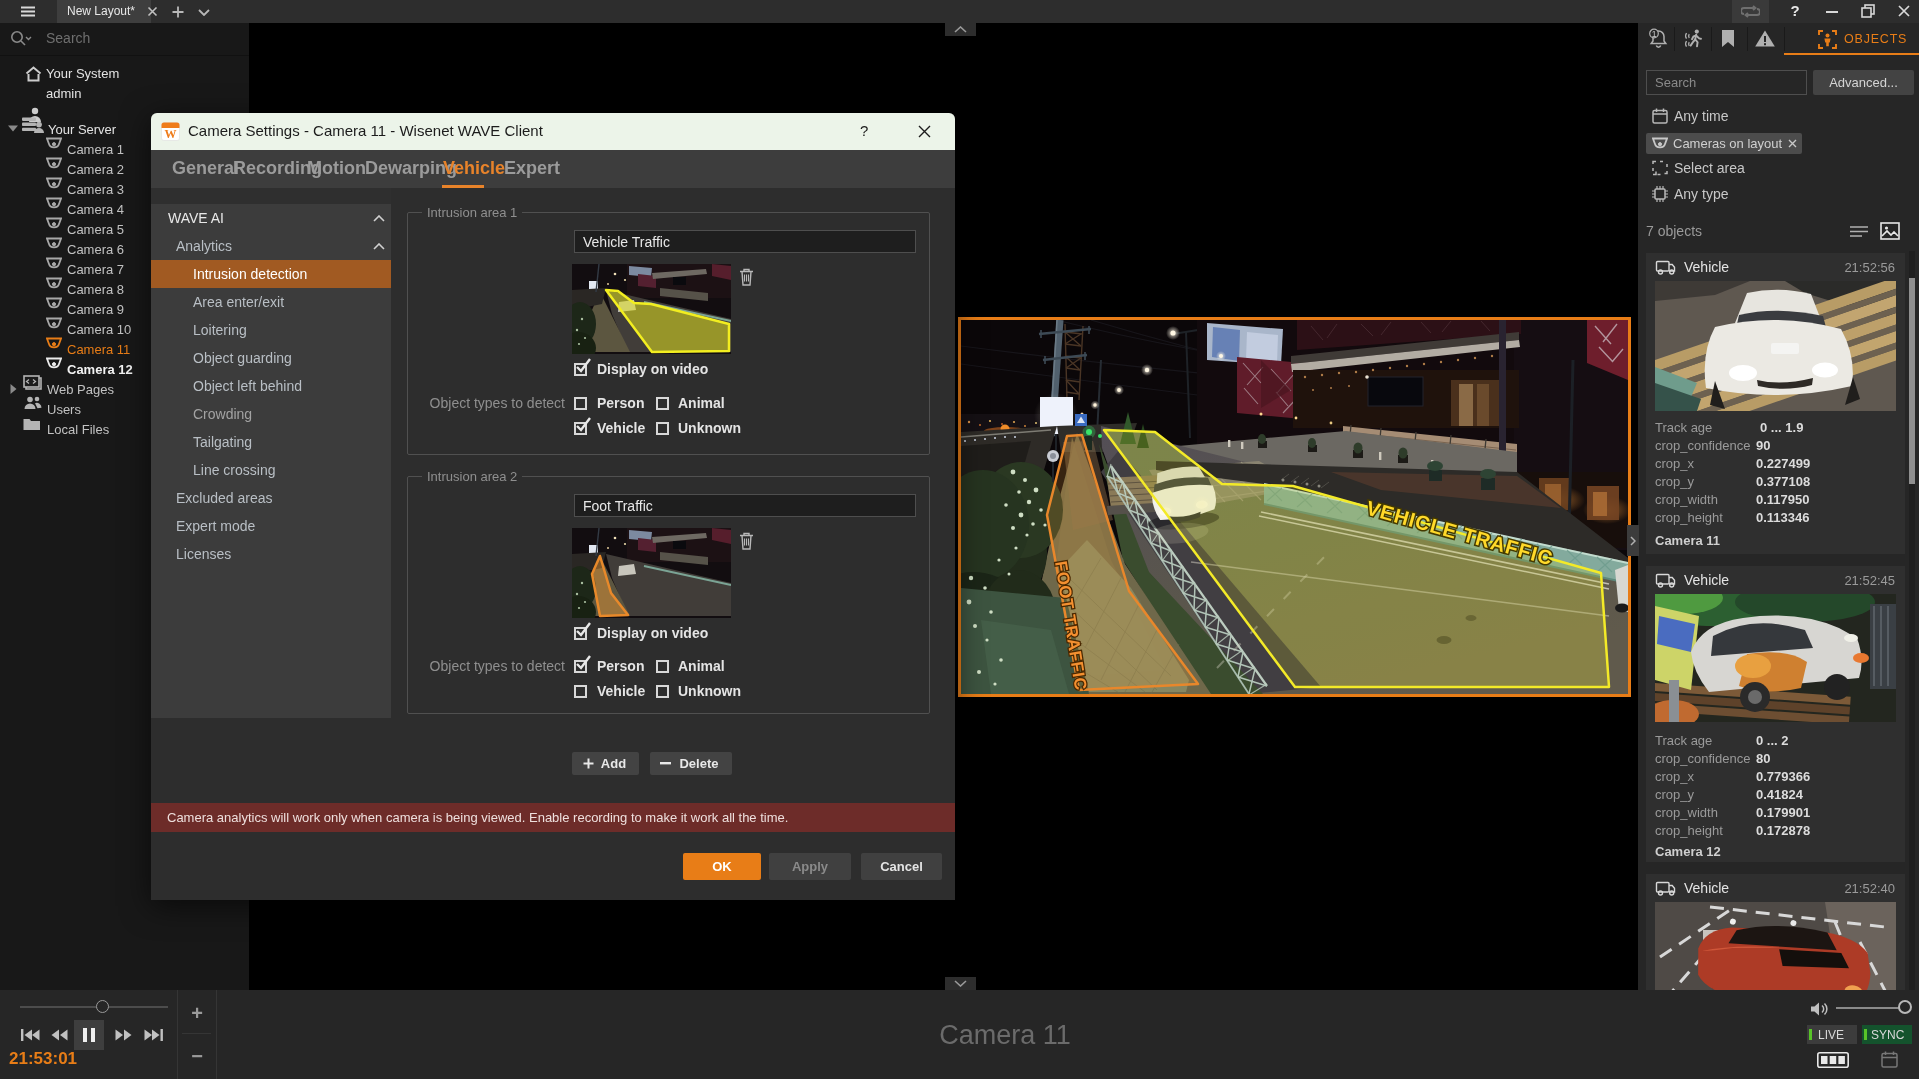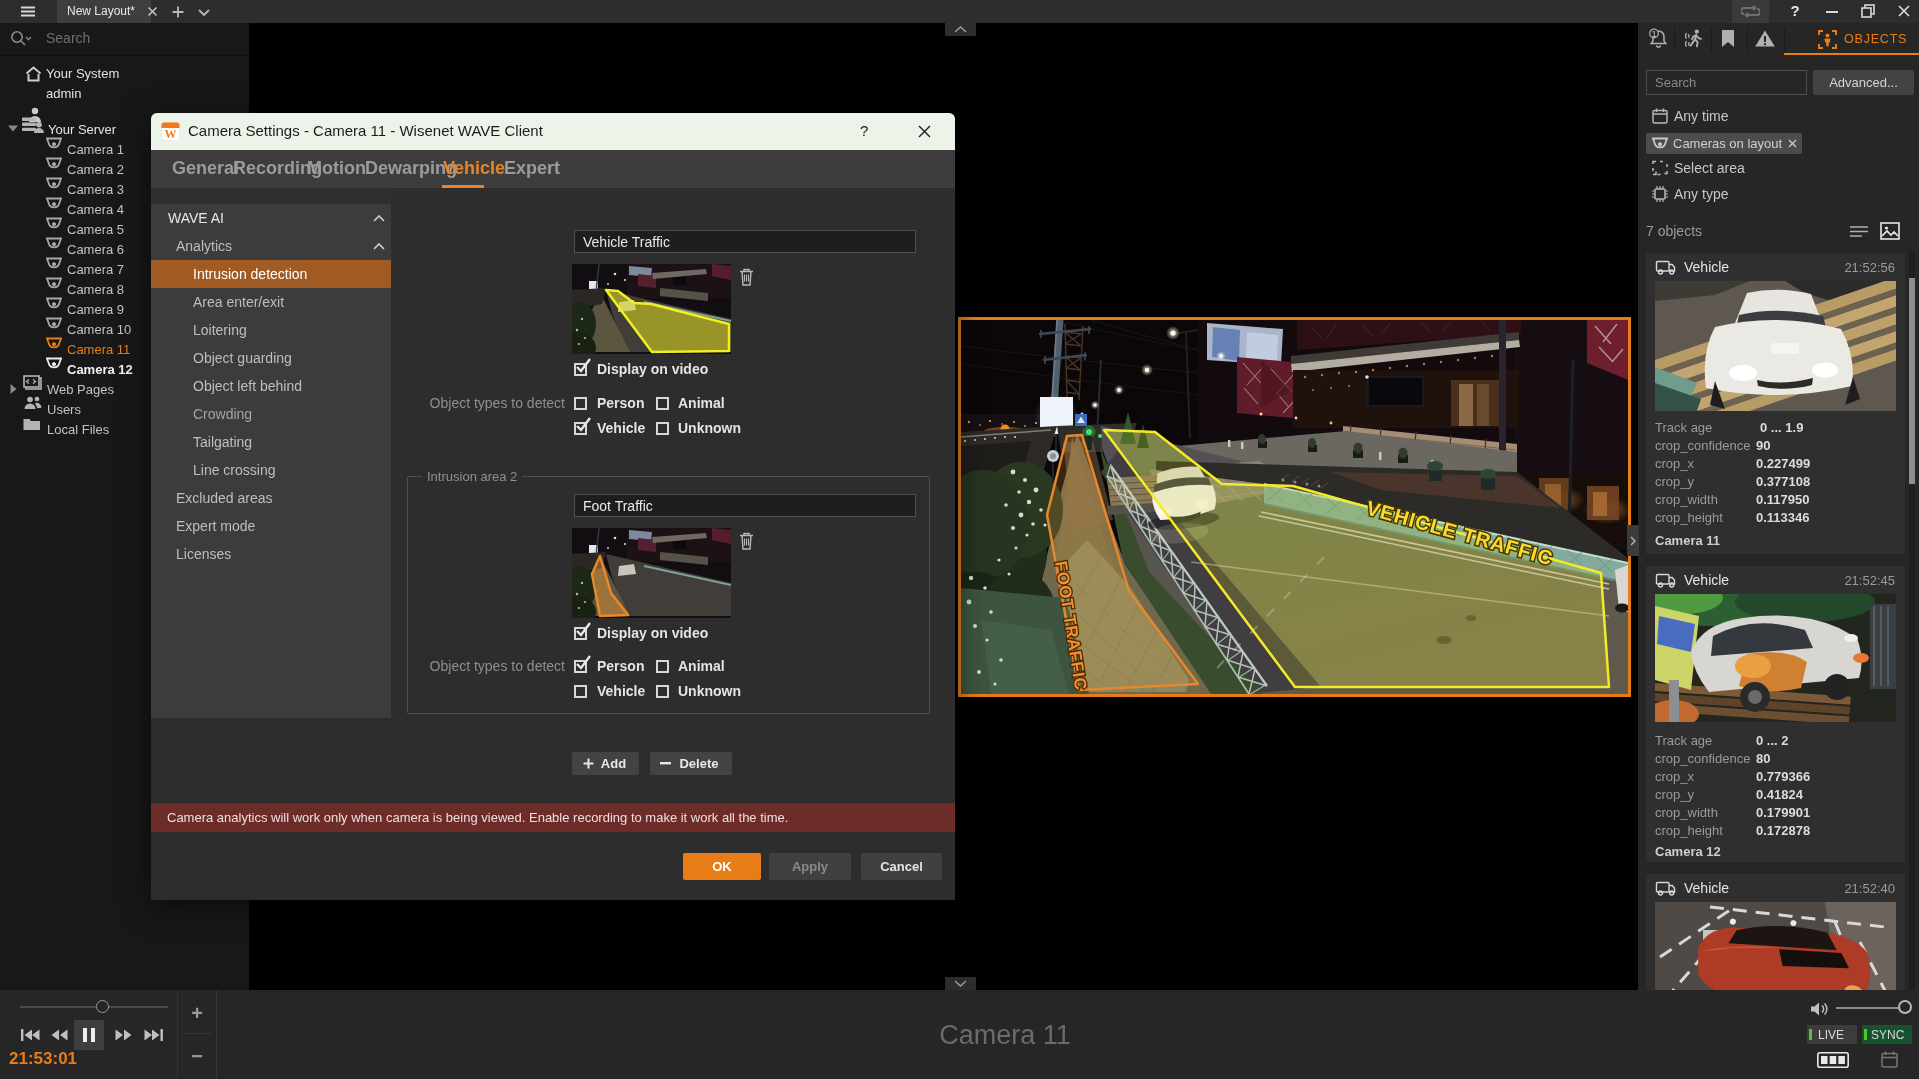--- a/index.html
+++ b/index.html
@@ -981,20 +981,23 @@
         <span class="abs" style="left:25px;color:#b9bfc5">Excluded areas</span>
       </div>
     <div class="nrow" style="top:324px">
         <span class="abs" style="left:25px;color:#b9bfc5">Expert mode</span>
       </div>
     <div class="nrow" style="top:352px">
         <span class="abs" style="left:25px;color:#b9bfc5">Licenses</span>
       </div>
   </div>
 
+  <div class="fieldset" style="top:99px;width:523px;height:243px">
+    <div class="flabel">Intrusion area 1</div>
+  </div>
   <input class="dinput" style="left: 423px; top: 117px; width: 342px; height: 23px;" value="Vehicle Traffic">
   <svg class="abs" style="left:421px;top:151px" width="159" height="90" viewBox="0 0 159 90">
       <use href="#thumbscene"></use>
     <polygon points="34,26 46,27 62,39 79,40 157,60 157,87 80,88" fill="rgba(222,222,30,0.55)" stroke="#f2ee20" stroke-width="2.5" stroke-linejoin="round"></polygon>
   </svg>
   <svg class="abs" style="left:588px;top:155px" width="15" height="18" viewBox="0 0 15 18">
     <path d="M1,3.5 h13 M5,3.5 v-2 h5 v2 M3,3.5 l1,13.5 h7 l1,-13.5" fill="none" stroke="#b8b8b8" stroke-width="1.4"></path>
     <path d="M5.5,6.5 v7 M7.5,6.5 v7 M9.5,6.5 v7" stroke="#b8b8b8" stroke-width="1.1"></path>
   </svg>
   <div class="cb" style="left:423px;top:250px"></div>

